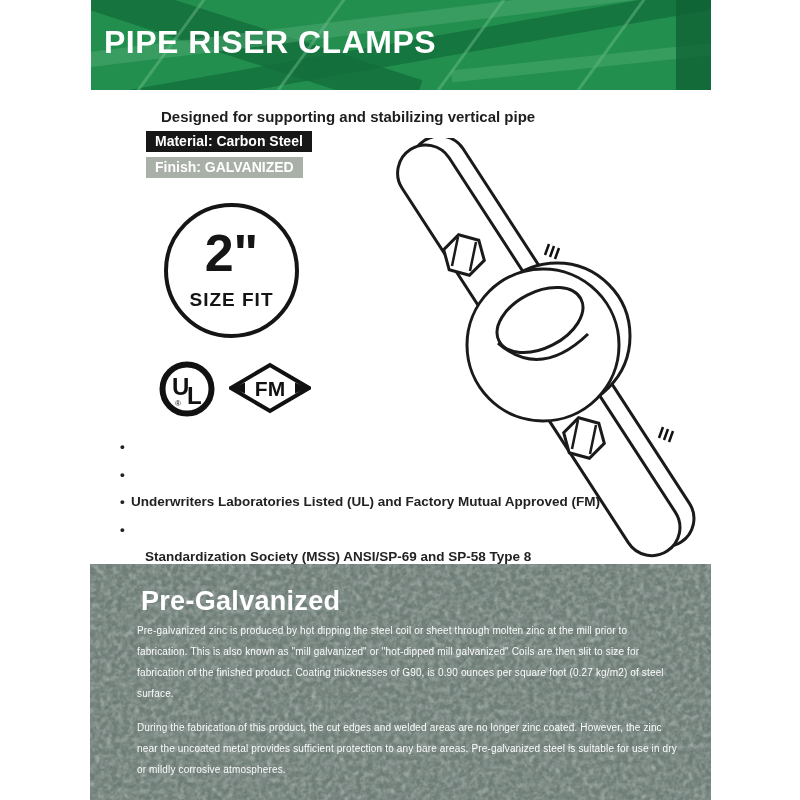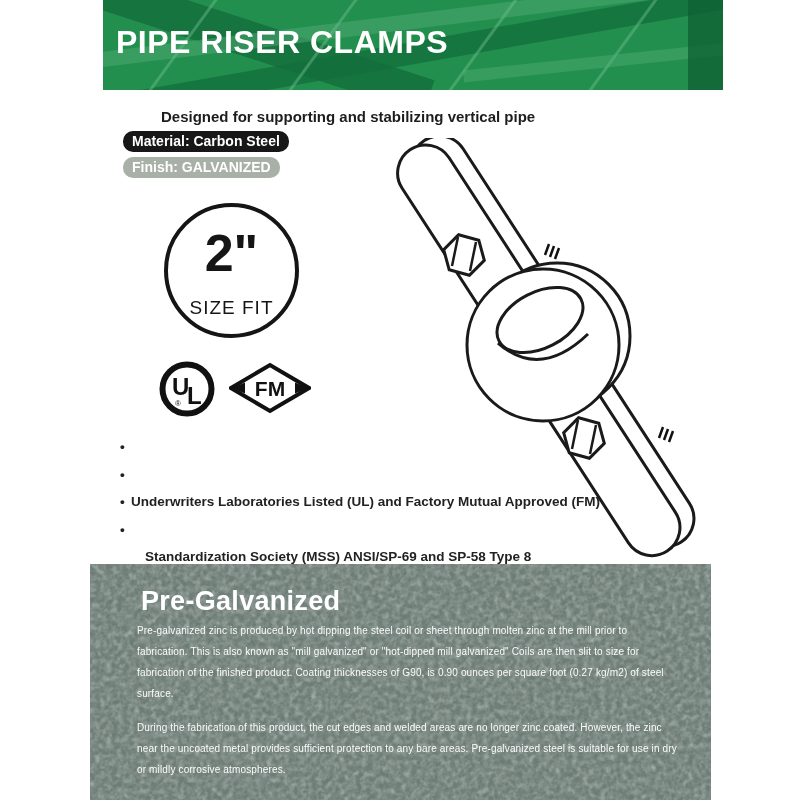--- a/index.html
+++ b/index.html
@@ -1,34 +1,34 @@
 <!DOCTYPE html>
 <html style="--banner-green: #23914f; --banner-dark: #0c5c33; --badge-black: #171717; --badge-gray: #a9b0a7; --panel-gray: #6d7b75; --text-dark: #1d1d1d; --drawing-line: #1a1a1a;"><head>
 <meta charset="utf-8">
 <style>
   html,body{margin:0;padding:0;background:#ffffff;}
   body{width:800px;height:800px;position:relative;overflow:hidden;
        font-family:"Liberation Sans", sans-serif;color:var(--text-dark,#1d1d1d);}
   .page{position:absolute;inset:0;background:#fff;}
 
   
-  .banner{position:absolute;left:103px;top:0;width:620px;height:90px;overflow:hidden;background:var(--banner-green,#23914f);}
+  .banner{position:absolute;left:91px;top:0;width:620px;height:90px;overflow:hidden;background:var(--banner-green,#23914f);}
   .banner svg{display:block;}
   .banner-title{position:absolute;left:13px;top:24px;color:#ffffff;font-size:32px;font-weight:bold;letter-spacing:0.5px;white-space:nowrap;}
 
   
   .subtitle{position:absolute;left:127px;top:108px;font-size:15px;font-weight:bold;color:var(--text-dark,#1d1d1d);margin-left:34px;}
-  .badge{position:absolute;left:123px;color:#ffffff;font-weight:bold;font-size:14px;padding:2px 9px 3px;white-space:nowrap;border-radius:10px;}
+  .badge{position:absolute;left:146px;color:#ffffff;font-weight:bold;font-size:14px;padding:2px 9px 3px;white-space:nowrap;}
   .badge-material{top:131px;background:var(--badge-black,#171717);}
   .badge-finish{top:157px;background:var(--badge-gray,#a9b0a7);}
 
   
   .size-circle{position:absolute;left:164px;top:203px;width:127px;height:127px;border:4.5px solid #151515;border-radius:50%;background:#fff;text-align:center;box-sizing:content-box;}
   .size-value{margin-top:20px;font-size:52px;font-weight:bold;color:#151515;line-height:1.0;}
-  .size-label{font-size:19px;font-weight:normal;color:#151515;letter-spacing:1px;margin-top:18px;}
+  .size-label{font-size:19px;font-weight:bold;color:#151515;letter-spacing:1px;margin-top:10px;}
 
   
   .ul-logo{position:absolute;left:158px;top:360px;}
   .fm-logo{position:absolute;left:229px;top:362px;}
 
   
   .drawing{position:absolute;left:388px;top:138px;}
 
   
   .features{position:absolute;left:120px;top:437px;width:560px;}

